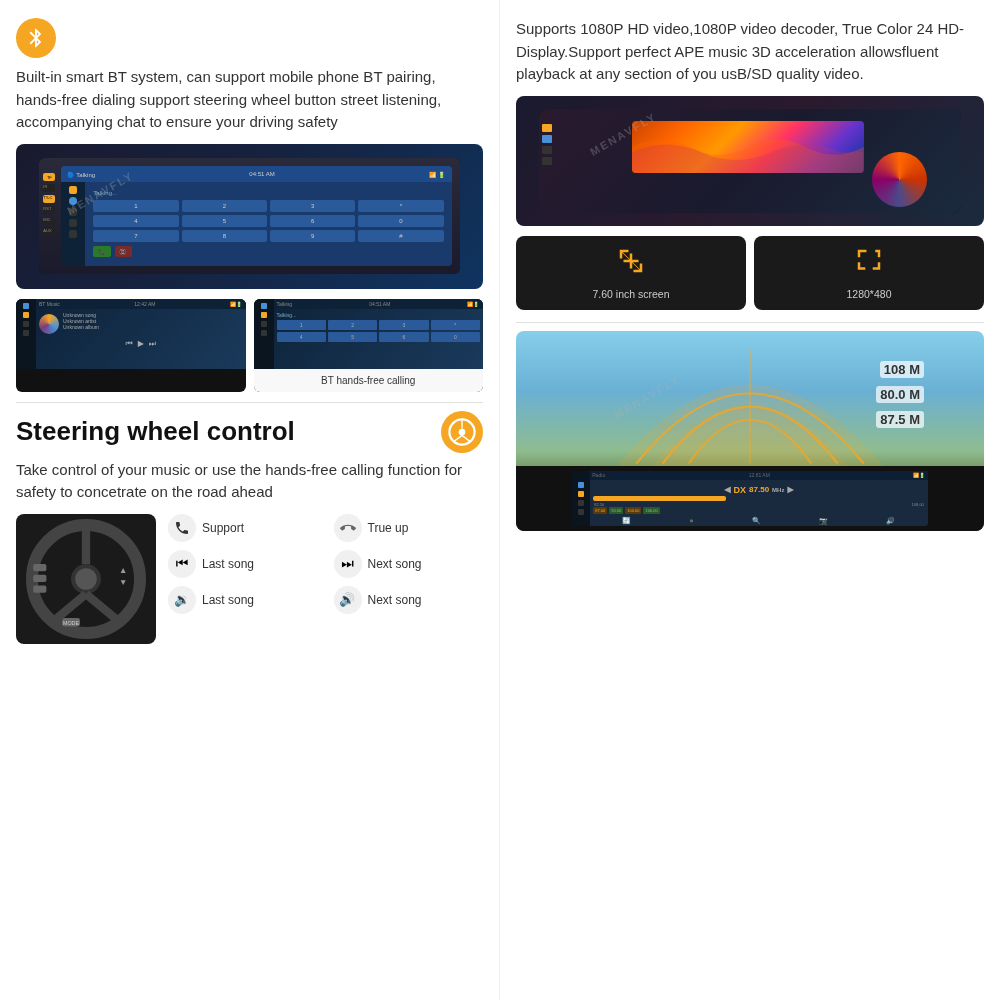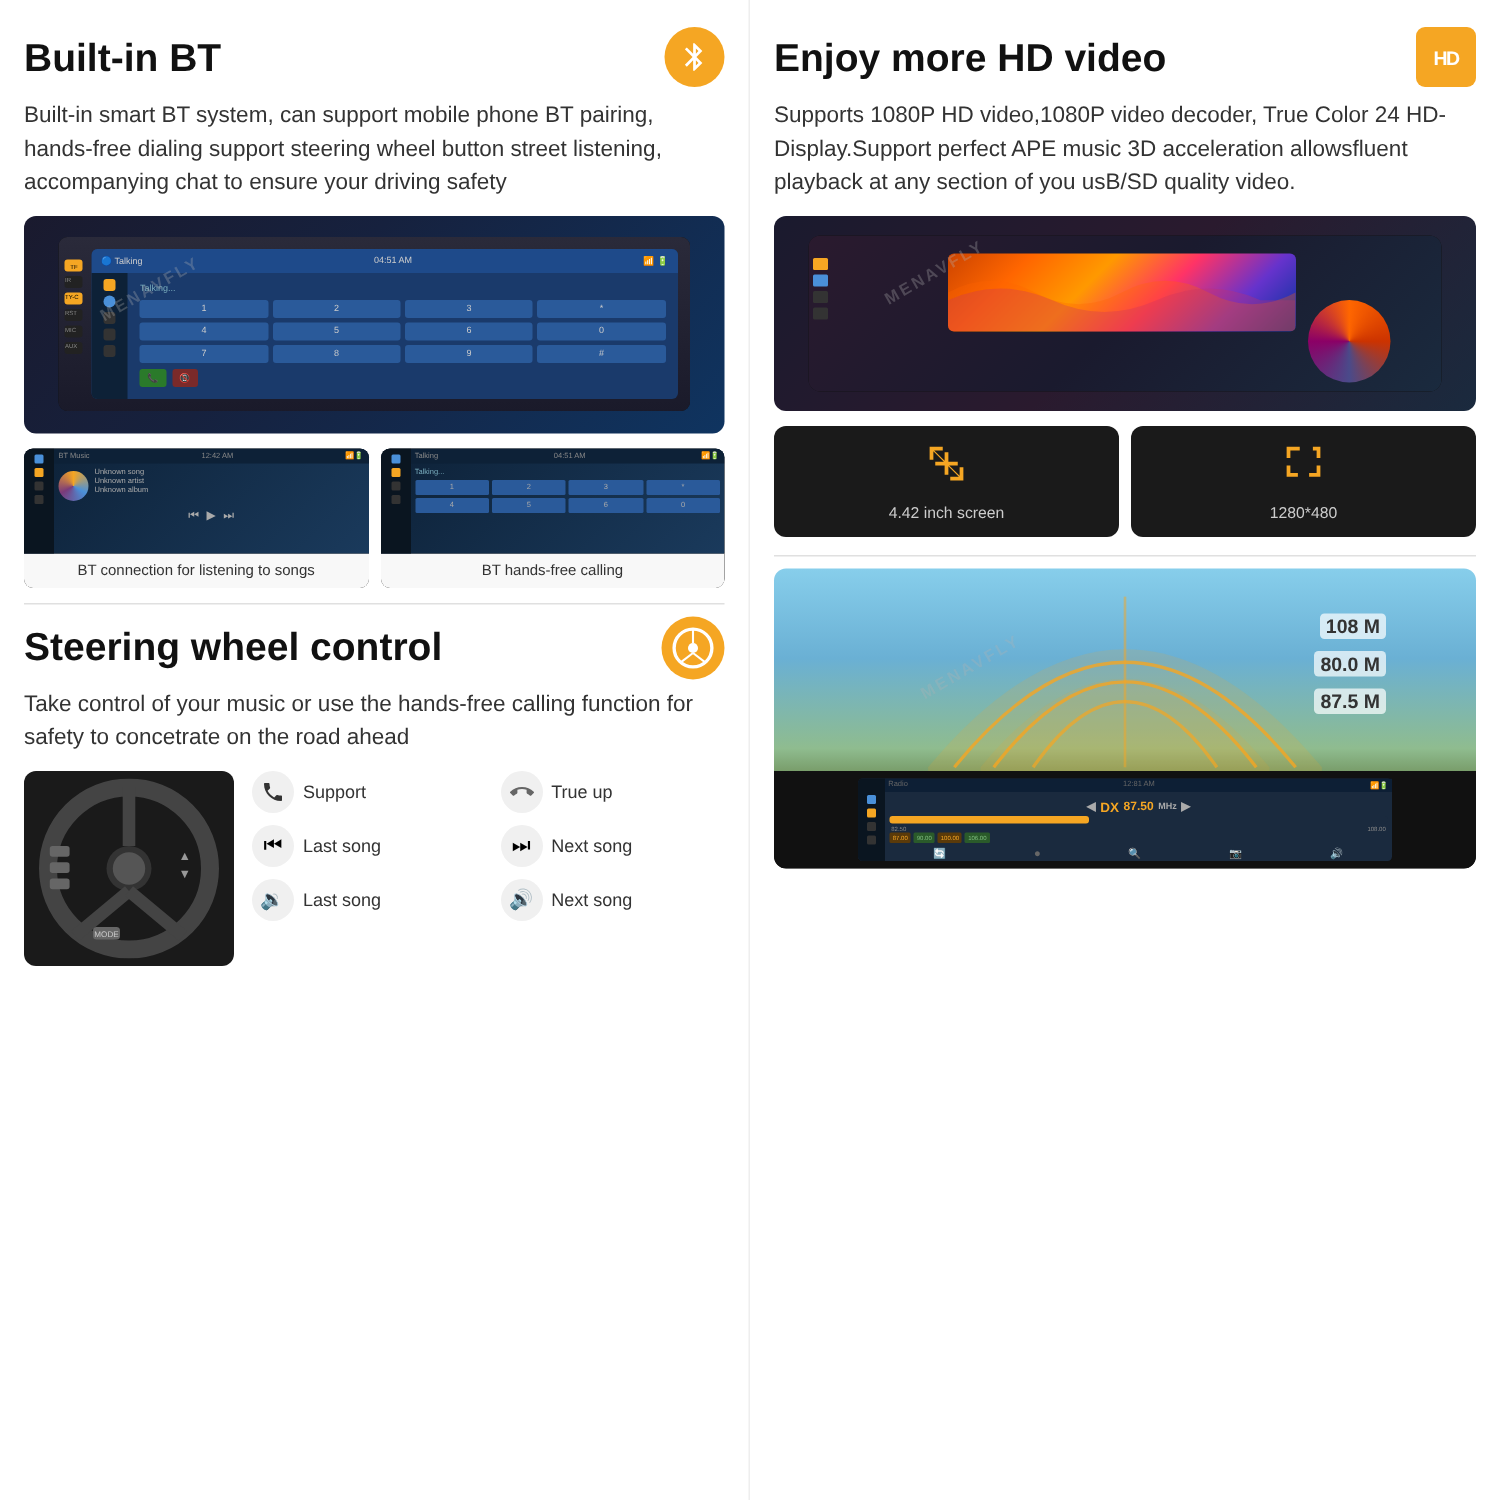--- a/index.html
+++ b/index.html
@@ -429,21 +429,20 @@
       background: #e0e0e0;
       margin: 8px 0;
     }
   </style>
 </head>
 <body>
 
 <div class="left-panel">
 
   <div class="section-header">
-    <span class="section-title large">Built-in BT</span>
     <div class="icon-badge">
       <svg width="22" height="22" viewBox="0 0 24 24" fill="white">
         <path d="M17.71 7.71L12 2h-1v7.59L6.41 5 5 6.41 10.59 12 5 17.59 6.41 19 11 14.41V22h1l5.71-5.71-4.3-4.29 4.3-4.29zM13 5.83l1.88 1.88L13 9.59V5.83zm1.88 10.46L13 18.17v-3.76l1.88 1.88z"></path>
       </svg>
     </div>
   </div>
 
   <p class="section-desc">Built-in smart BT system, can support mobile phone BT pairing, hands-free dialing support steering wheel button street listening, accompanying chat to ensure your driving safety</p>
 
   <div class="bt-main-image">
@@ -524,21 +523,20 @@
               <div>Unknown album</div>
             </div>
           </div>
           <div style="display:flex;justify-content:center;gap:5px;font-size:8px;color:#aaa;">
             <span>⏮</span>
             <span>▶</span>
             <span>⏭</span>
           </div>
         </div>
       </div>
-      <div class="bt-thumb-label">BT connection for listening to songs</div>
     </div>
 
     <div class="bt-thumb">
       <div class="bt-thumb-screen">
         <div class="bt-thumb-sidebar">
           <div class="bt-thumb-sidebar-dot blue"></div>
           <div class="bt-thumb-sidebar-dot"></div>
           <div style="width:6px;height:6px;background:#333;border-radius:1px;"></div>
           <div style="width:6px;height:6px;background:#333;border-radius:1px;"></div>
         </div>
@@ -657,26 +655,20 @@
             <span class="ctrl-label">Next song</span>
           </div>
         </div>
       </div>
     </div>
   </div>
 </div>
 
 <div class="right-panel">
 
-  <div class="section-header">
-    <span class="section-title large">Enjoy more HD video</span>
-    <div class="icon-badge hd">
-      <span>HD</span>
-    </div>
-  </div>
 
   <p class="section-desc">Supports 1080P HD video,1080P video decoder, True Color 24 HD-Display.Support perfect APE music 3D acceleration allowsfluent playback at any section of you usB/SD quality video.</p>
 
   <div class="hd-video-image">
     <span class="watermark" style="top:25%;left:15%;">MENAVFLY</span>
     <div style="width:90%;height:80%;background:#111;border-radius:8px;position:relative;overflow:hidden;">
       <div style="position:absolute;top:0;left:0;right:0;bottom:0;background:linear-gradient(135deg,#2a1a2e 0%,#1a1a2e 50%,#1a2a3e 100%);"></div>
 
       <div style="position:absolute;top:12%;left:22%;width:55%;height:50%;border-radius:4px;overflow:hidden;background:linear-gradient(135deg,#cc4400 0%,#ff6600 20%,#ff9900 40%,#ff3366 60%,#6633cc 80%,#003399 100%);">
         
@@ -697,21 +689,21 @@
     </div>
   </div>
 
   <div class="feature-boxes">
     <div class="feature-box">
       <div class="feature-box-icon">
         <svg width="30" height="30" viewBox="0 0 24 24" fill="#f5a623">
           <path d="M21 21h-7v-2h4.59L13 13.41V18h-2v-7h7v2h-4.59L19 18.59V14h2v7zM3 3h7v2H5.41L11 10.59V6h2v7H6v-2h4.59L5 5.41V10H3V3z"></path>
         </svg>
       </div>
-      <span class="feature-box-label">4.42 inch screen</span>
+      <span class="feature-box-label">7.60 inch screen</span>
     </div>
     <div class="feature-box">
       <div class="feature-box-icon">
         <svg width="30" height="30" viewBox="0 0 24 24" fill="#f5a623">
           <path d="M3 3h7v2H5v4H3V3zm14 0h4v6h-2V5h-2V3zM3 13h2v4h4v2H3v-6zm16 4h-4v2h6v-6h-2v4z"></path>
         </svg>
       </div>
       <span class="feature-box-label">1280*480</span>
     </div>
   </div>

